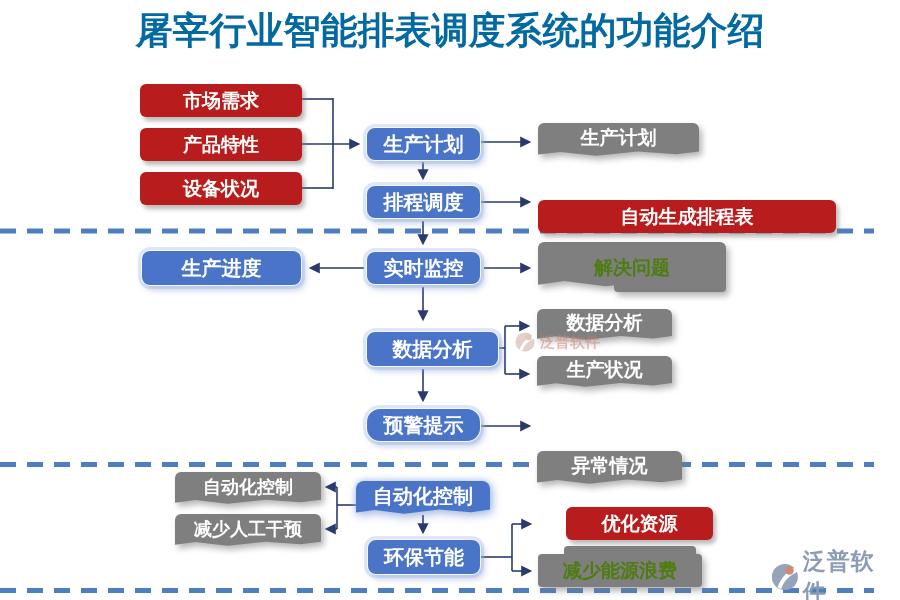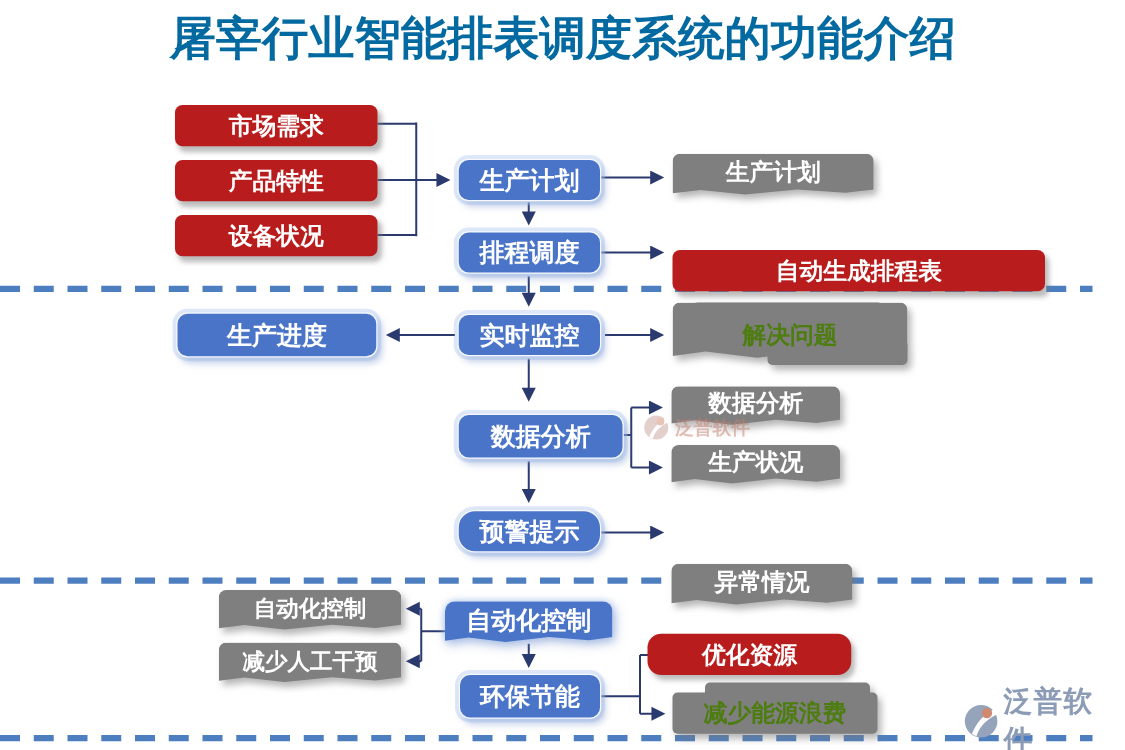--- a/index.html
+++ b/index.html
@@ -146,21 +146,21 @@
   <div class="shadow-doc" style="left:175px;top:514px;width:146px;height:33px;text-align:right;">
     <div class="doc gray" style="font-size:18px;">减少人工干预</div>
   </div>
 
   <div class="shadow-doc-blue" style="left:356px;top:481px;width:134px;height:34px;">
     <div class="doc bluebg">自动化控制</div>
   </div>
 
   <div class="node blue" style="left:367px;top:539px;width:114px;height:36px;">环保节能</div>
 
-  <div class="node grayp" style="left:518px;top:507px;width:163px;height:33px;border-radius:11px;">优化资源</div>
+  <div class="node grayp" style="left:566px;top:507px;width:147px;height:33px;">优化资源</div>
 
   <div class="shadow-doc" style="left:538px;top:546px;width:140px;height:41px;">
     <div class="layer" style="left:26px;top:0;width:132px;height:16px;"></div>
     <div class="layer" style="left:0;top:8px;width:164px;height:33px;"></div>
     <div class="stack-label" style="left:0;top:8px;width:164px;height:33px;">减少能源浪费</div>
   </div>
 
   <div class="watermark">
     <svg width="22" height="22" viewBox="0 0 32 32">
       <circle cx="16" cy="16" r="14" fill="#c9a29a"></circle>

